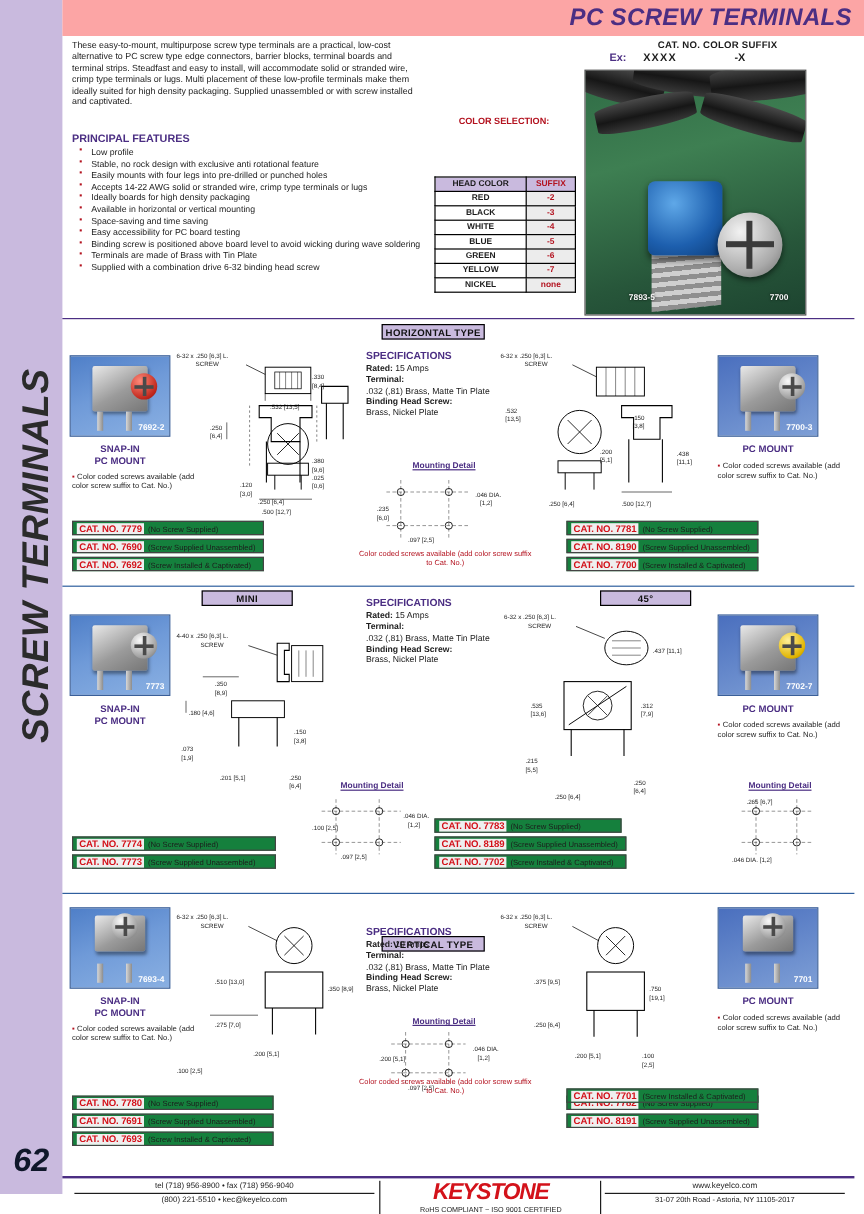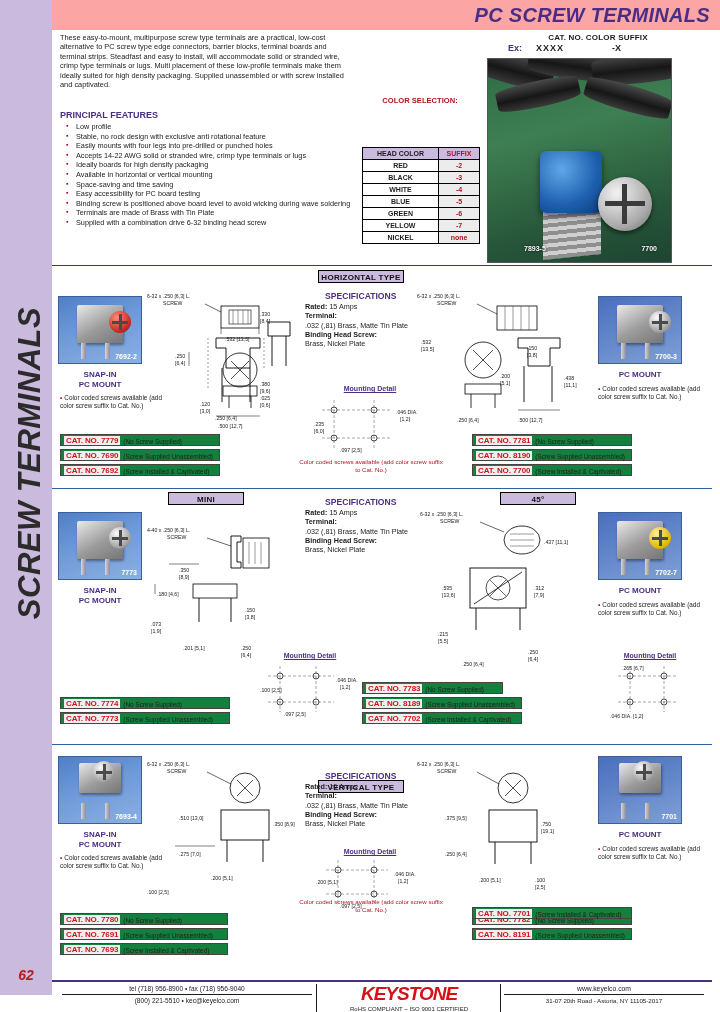--- a/index.html
+++ b/index.html
@@ -19,21 +19,21 @@
   }
   .side-tab-title{
     position:absolute; left:-310px; top:445px; width:680px;
     transform:rotate(-90deg);
     font-size:31px; font-weight:bold; font-style:italic;
     letter-spacing:.5px; color:#2b2b2b; text-align:center;
     white-space:nowrap;
   }
   .page-num{
     position:absolute; left:0; bottom:12px; width:52px; text-align:center;
-    font-size:14px; font-weight:bold; font-style:italic; color:#b91c1c;
+    font-size:27px; font-weight:bold; font-style:italic; color:#0f172a;
   }
 
   
   .top-band{
     position:absolute; left:52px; top:0; right:0; height:30px;
     background:#fca5a5;
   }
   .page-title{
     position:absolute; right:10px; top:4px;
     font-size:20px; font-weight:bold; font-style:italic;
@@ -140,21 +140,21 @@
 
   .sec-tag{
     position:absolute; height:13px; line-height:13px; text-align:center;
     background:#c9bade; border:1px solid #000;
     font-size:8px; font-weight:bold; color:#111; letter-spacing:.3px;
   }
 
   .spec{
     position:absolute; font-size:7.2px; line-height:9.2px; color:#1c1c1c;
   }
-  .spec .t{ font-size:8.6px; font-weight:bold; color:#4b2e83; display:block; margin-bottom:1px;margin-left:20px;}
+  .spec .t{ font-size:8.6px; font-weight:bold; color:#4b2e83; display:block; margin-bottom:1px;}
   .spec b{ font-weight:bold; }
 
   
   .tile{
     position:absolute; width:84px; height:68px;
     background:linear-gradient(160deg,#4f7fc8,#6f9ad8 45%,#8ab0e2);
     border:1px solid #3a5f99;
   }
   .tile.p2{ background:linear-gradient(160deg,#4a6fbe,#7e9fd6); }
   .tile .body{
@@ -607,21 +607,21 @@
       <div class="catbox" style="left: 60px; top: 697px; width: 170px;">
         <span class="no">CAT. NO. 7774</span>
         <span class="dsc">(No Screw Supplied)</span>
       </div>
       <div class="catbox" style="left: 60px; top: 712px; width: 170px;">
         <span class="no">CAT. NO. 7773</span>
         <span class="dsc">(Screw Supplied Unassembled)</span>
       </div>
     </div>
   <div id="cat-m-right">
-      <div class="catbox" style="left: 362px; top: 682px; width: 141px;">
+      <div class="catbox" style="left: 362px; top: 682px; width: 156px;">
         <span class="no">CAT. NO. 7783</span>
         <span class="dsc">(No Screw Supplied)</span>
       </div>
       <div class="catbox" style="left: 362px; top: 697px; width: 160px;">
         <span class="no">CAT. NO. 8189</span>
         <span class="dsc">(Screw Supplied Unassembled)</span>
       </div>
       <div class="catbox" style="left: 362px; top: 712px; width: 160px;">
         <span class="no">CAT. NO. 7702</span>
         <span class="dsc">(Screw Installed &amp; Captivated)</span>

